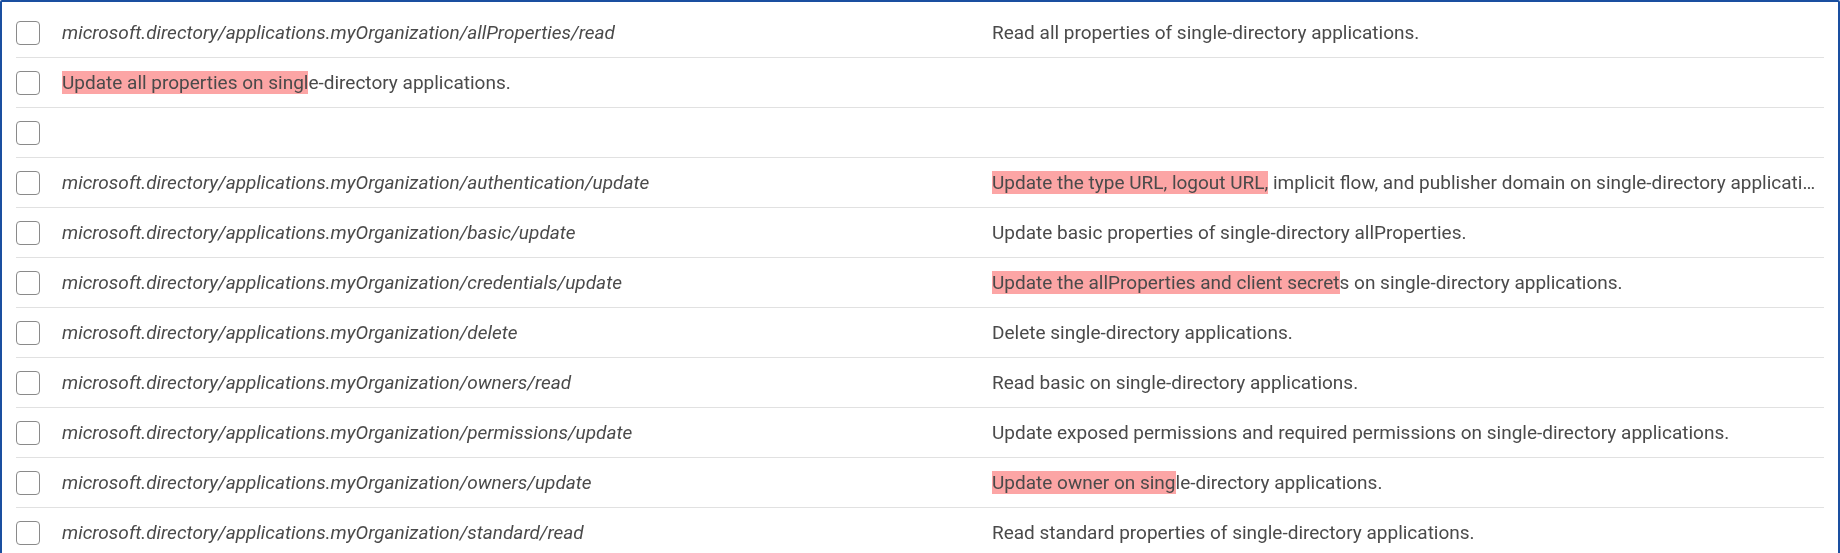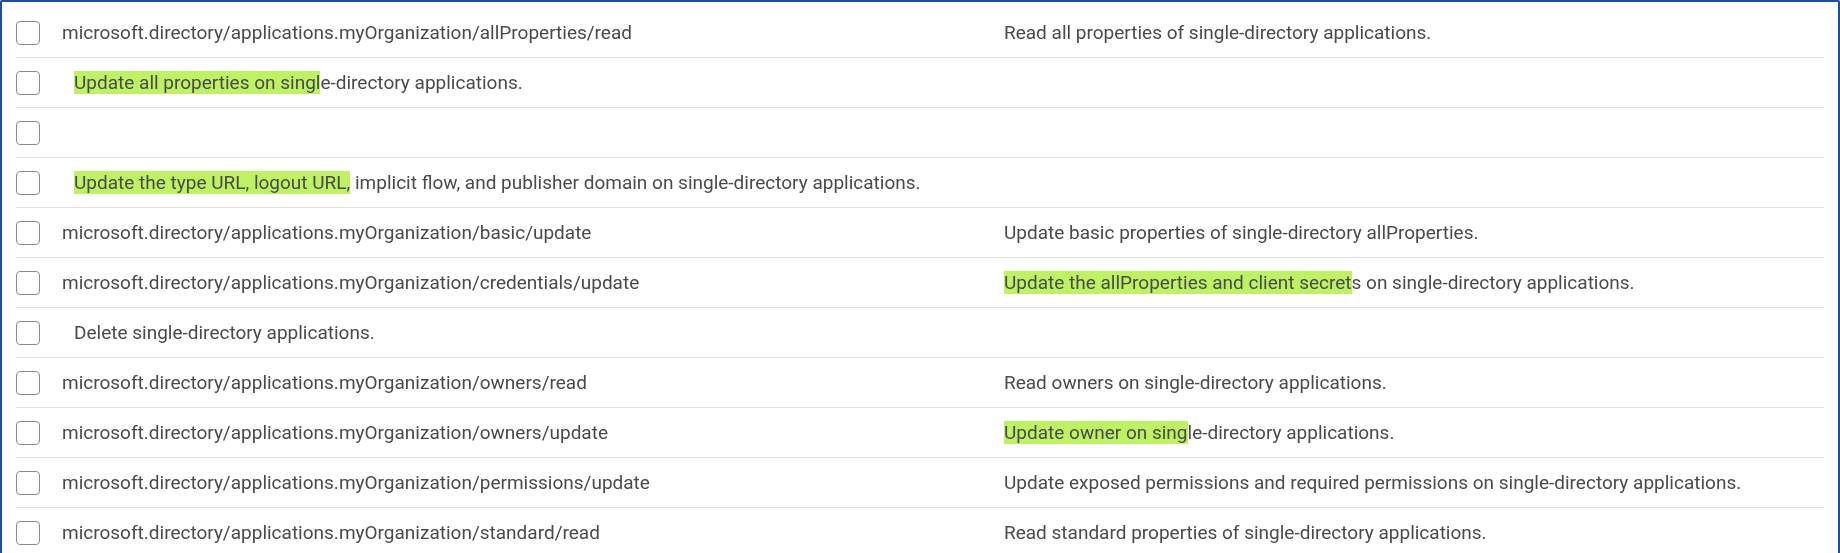--- a/index.html
+++ b/index.html
@@ -41,29 +41,29 @@
     border: 1.5px solid #8a8a8a;
     border-radius: 4px;
     background: #ffffff;
     box-sizing: border-box;
   }
   .cell-perm {
     width: 930px;
     flex-shrink: 0;
     overflow: hidden;
     text-overflow: ellipsis;
+    font-style: italic;
   }
   .cell-desc {
     flex: 1;
     overflow: hidden;
     text-overflow: ellipsis;
-    margin-left: 12px;
   }
   mark {
-    background-color: #bef264;
+    background-color: #fca5a5;
     color: inherit;
     padding: 0;
   }
 </style>
 </head>
 <body>
 
 <div class="panel">
     <div class="row">
       <div class="cell-check">
@@ -80,63 +80,65 @@
     </div>
     <div class="row">
       <div class="cell-check">
         <div class="checkbox"></div>
       </div>
     </div>
     <div class="row">
       <div class="cell-check">
         <div class="checkbox"></div>
       </div>
+      <div class="cell-perm">microsoft.directory/applications.myOrganization/authentication/update</div>
       <div class="cell-desc"><mark>Update the type URL, logout URL,</mark> implicit flow, and publisher domain on single-directory applications.</div>
     </div>
     <div class="row">
       <div class="cell-check">
         <div class="checkbox"></div>
       </div>
       <div class="cell-perm">microsoft.directory/applications.myOrganization/basic/update</div>
       <div class="cell-desc">Update basic properties of single-directory allProperties.</div>
     </div>
     <div class="row">
       <div class="cell-check">
         <div class="checkbox"></div>
       </div>
       <div class="cell-perm">microsoft.directory/applications.myOrganization/credentials/update</div>
       <div class="cell-desc"><mark>Update the allProperties and client secret</mark>s on single-directory applications.</div>
     </div>
     <div class="row">
       <div class="cell-check">
         <div class="checkbox"></div>
       </div>
+      <div class="cell-perm">microsoft.directory/applications.myOrganization/delete</div>
       <div class="cell-desc">Delete single-directory applications.</div>
     </div>
     <div class="row">
       <div class="cell-check">
         <div class="checkbox"></div>
       </div>
       <div class="cell-perm">microsoft.directory/applications.myOrganization/owners/read</div>
-      <div class="cell-desc">Read owners on single-directory applications.</div>
+      <div class="cell-desc">Read basic on single-directory applications.</div>
+    </div>
+    <div class="row">
+      <div class="cell-check">
+        <div class="checkbox"></div>
+      </div>
+      <div class="cell-perm">microsoft.directory/applications.myOrganization/permissions/update</div>
+      <div class="cell-desc">Update exposed permissions and required permissions on single-directory applications.</div>
     </div>
     <div class="row">
       <div class="cell-check">
         <div class="checkbox"></div>
       </div>
       <div class="cell-perm">microsoft.directory/applications.myOrganization/owners/update</div>
       <div class="cell-desc"><mark>Update owner on sing</mark>le-directory applications.</div>
     </div>
     <div class="row">
       <div class="cell-check">
         <div class="checkbox"></div>
       </div>
-      <div class="cell-perm">microsoft.directory/applications.myOrganization/permissions/update</div>
-      <div class="cell-desc">Update exposed permissions and required permissions on single-directory applications.</div>
-    </div>
-    <div class="row">
-      <div class="cell-check">
-        <div class="checkbox"></div>
-      </div>
       <div class="cell-perm">microsoft.directory/applications.myOrganization/standard/read</div>
       <div class="cell-desc">Read standard properties of single-directory applications.</div>
     </div>
   </div>
 
 </body></html>

